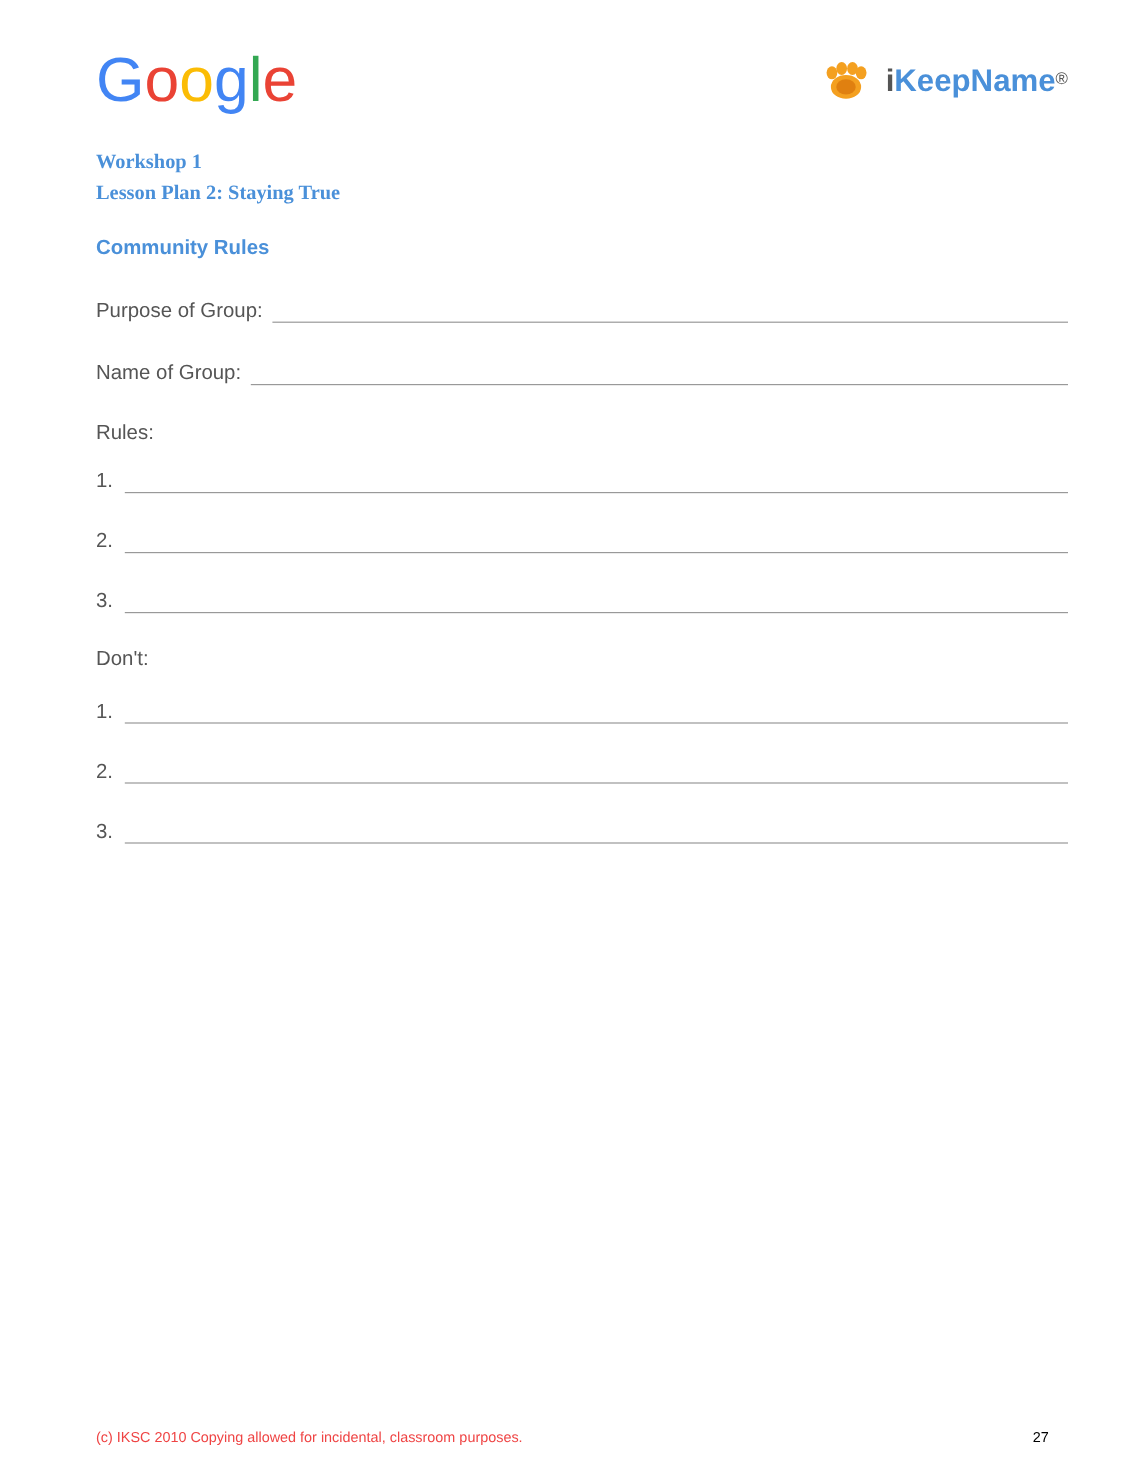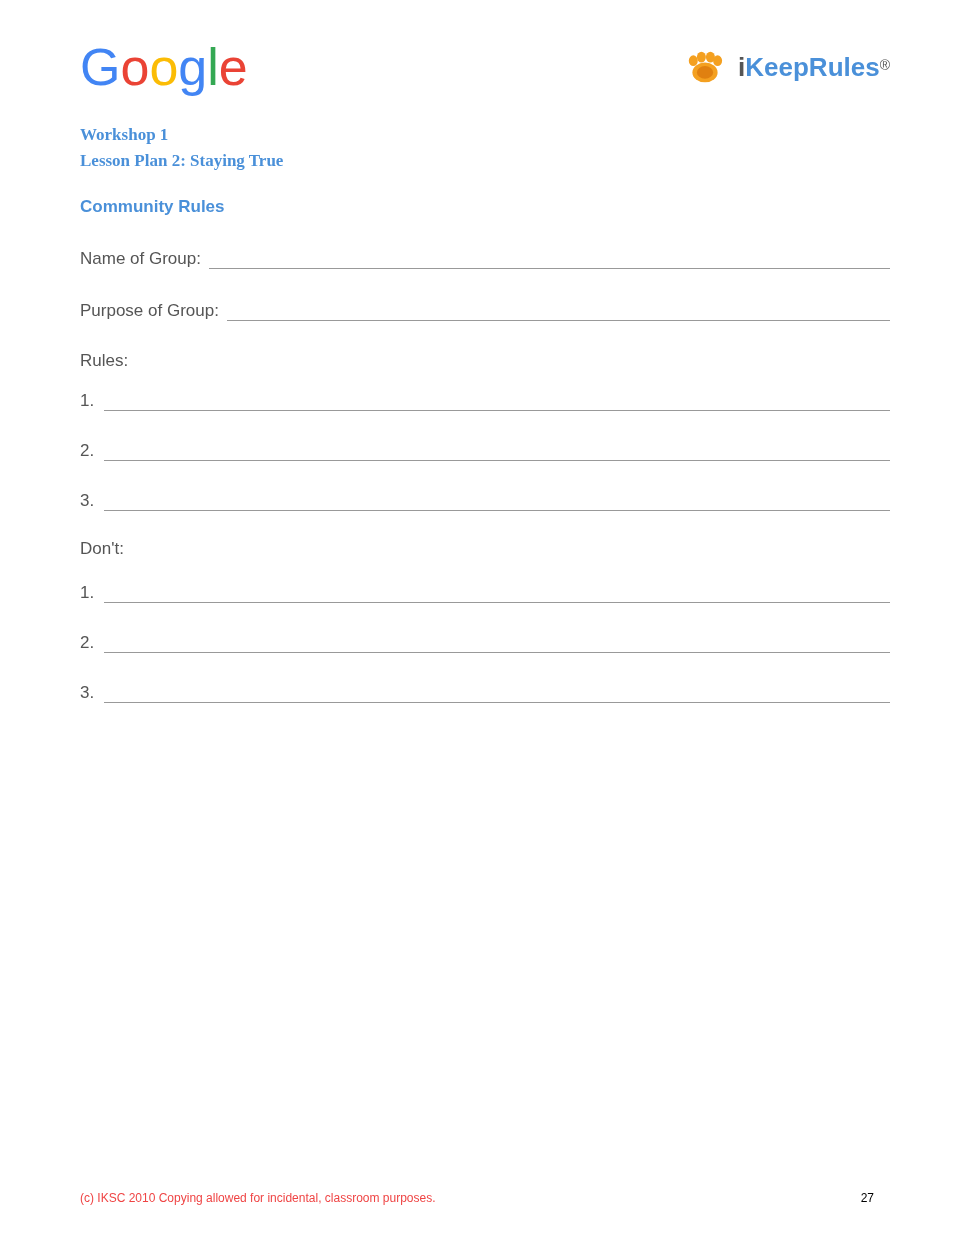--- a/index.html
+++ b/index.html
@@ -172,39 +172,39 @@
         <ellipse cx="30" cy="36" rx="14" ry="11" fill="#F4A020"></ellipse>
 
         <ellipse cx="17" cy="23" rx="5" ry="6" fill="#F4A020"></ellipse>
         <ellipse cx="26" cy="19" rx="5" ry="6" fill="#F4A020"></ellipse>
         <ellipse cx="36" cy="19" rx="5" ry="6" fill="#F4A020"></ellipse>
         <ellipse cx="44" cy="23" rx="5" ry="6" fill="#F4A020"></ellipse>
 
         <ellipse cx="30" cy="36" rx="9" ry="7" fill="#E08010"></ellipse>
       </svg>
       <div>
-        <span style="font-size:26px; font-weight:bold; color:#555;">i</span><span style="font-size:26px; font-weight:bold; color:#4A90D9;">Keep</span><span style="font-size:26px; font-weight:bold; color:#4A90D9;">Rules</span><span style="font-size:14px; color:#555; vertical-align:super;">®</span>
+        <span style="font-size:26px; font-weight:bold; color:#555;">i</span><span style="font-size:26px; font-weight:bold; color:#4A90D9;">Keep</span><span style="font-size:26px; font-weight:bold; color:#4A90D9;">Name</span><span style="font-size:14px; color:#555; vertical-align:super;">®</span>
       </div>
     </div>
   </div>
 
   <div class="workshop-info">
     <div class="workshop-line">Workshop 1</div>
     <div class="workshop-line">Lesson Plan 2: Staying True</div>
   </div>
 
   <div class="section-title">Community Rules</div>
 
   <div class="form-section">
     <div class="form-field">
+      <span class="form-label">Purpose of Group:</span>
+      <div class="form-line"></div>
+    </div>
+    <div class="form-field">
       <span class="form-label">Name of Group:</span>
-      <div class="form-line"></div>
-    </div>
-    <div class="form-field">
-      <span class="form-label">Purpose of Group:</span>
       <div class="form-line"></div>
     </div>
   </div>
 
   <div class="form-section">
     <div class="rules-heading">Rules:</div>
 
 
     <div class="numbered-item">
       <span class="num">1.</span>

